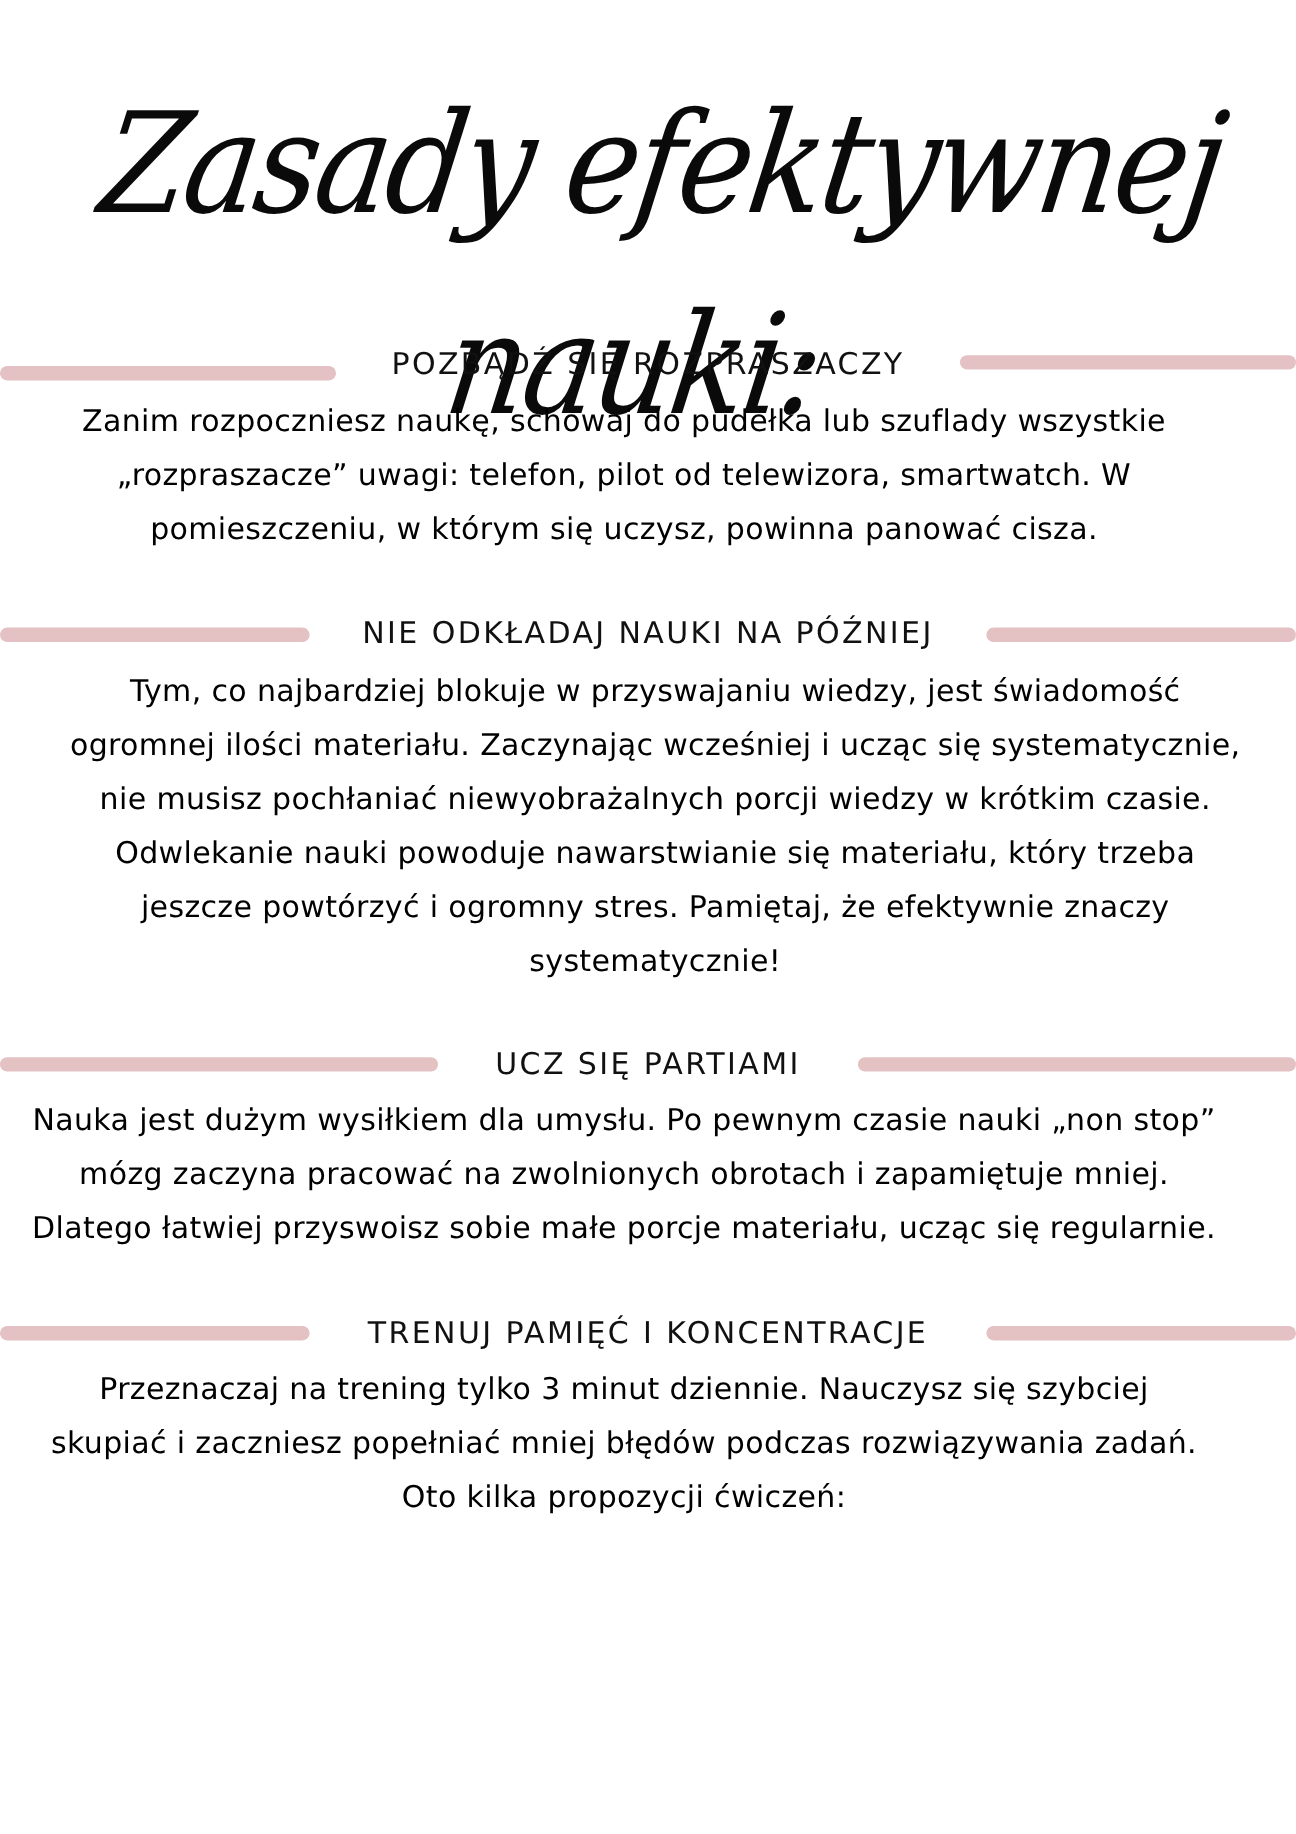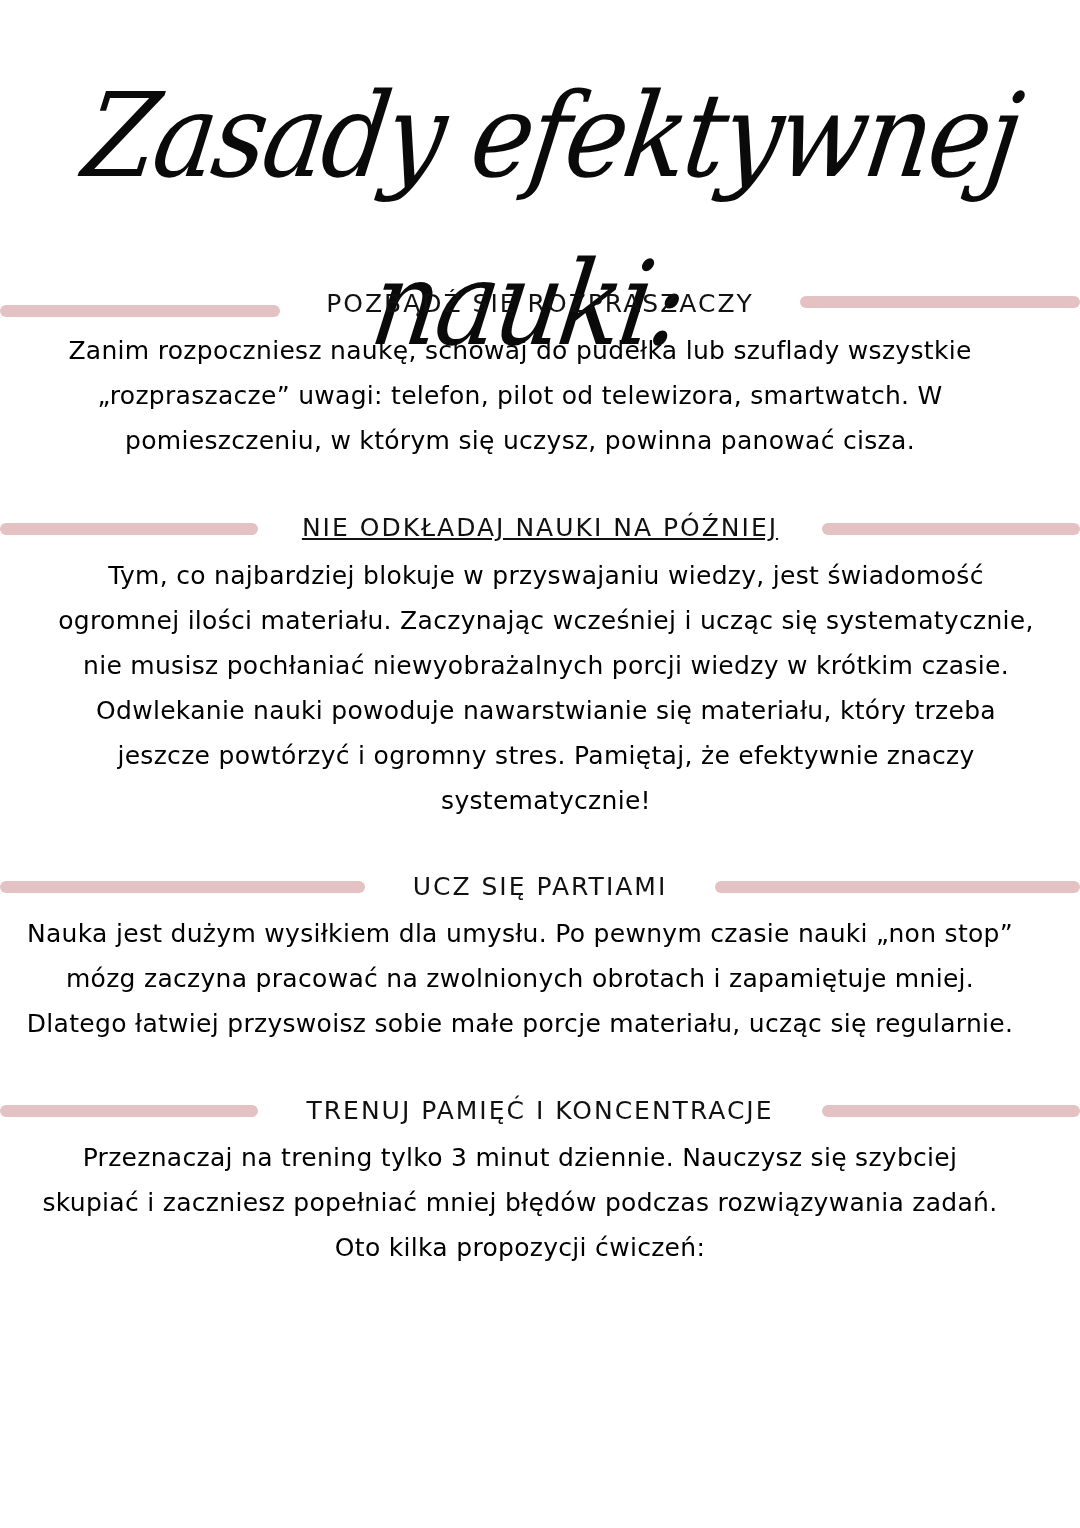--- a/index.html
+++ b/index.html
@@ -71,21 +71,21 @@
 <div class="bar" style="left:800px;width:280px;top:296px;"></div>
 <div class="heading" style="top:287px;">POZBĄDŹ SIĘ ROZPRASZACZY</div>
 <div class="para" style="top:328px;">
   <span class="line">Zanim rozpoczniesz naukę, schowaj do pudełka lub szuflady wszystkie</span>
   <span class="line">„rozpraszacze” uwagi: telefon, pilot od telewizora, smartwatch. W</span>
   <span class="line">pomieszczeniu, w którym się uczysz, powinna panować cisza.</span>
 </div>
 
 <div class="bar" style="left:0;width:258px;top:523px;"></div>
 <div class="bar" style="left:822px;width:258px;top:523px;"></div>
-<div class="heading" style="top:511px;text-decoration:underline;">NIE ODKŁADAJ NAUKI NA PÓŹNIEJ</div>
+<div class="heading" style="top:511px;">NIE ODKŁADAJ NAUKI NA PÓŹNIEJ</div>
 <div class="para" style="top:553px;margin-left:26px;">
   <span class="line">Tym, co najbardziej blokuje w przyswajaniu wiedzy, jest świadomość</span>
   <span class="line">ogromnej ilości materiału. Zaczynając wcześniej i ucząc się systematycznie,</span>
   <span class="line">nie musisz pochłaniać niewyobrażalnych porcji wiedzy w krótkim czasie.</span>
   <span class="line">Odwlekanie nauki powoduje nawarstwianie się materiału, który trzeba</span>
   <span class="line">jeszcze powtórzyć i ogromny stres. Pamiętaj, że efektywnie znaczy</span>
   <span class="line">systematycznie!</span>
 </div>
 
 <div class="bar" style="left:0;width:365px;top:881px;"></div>

